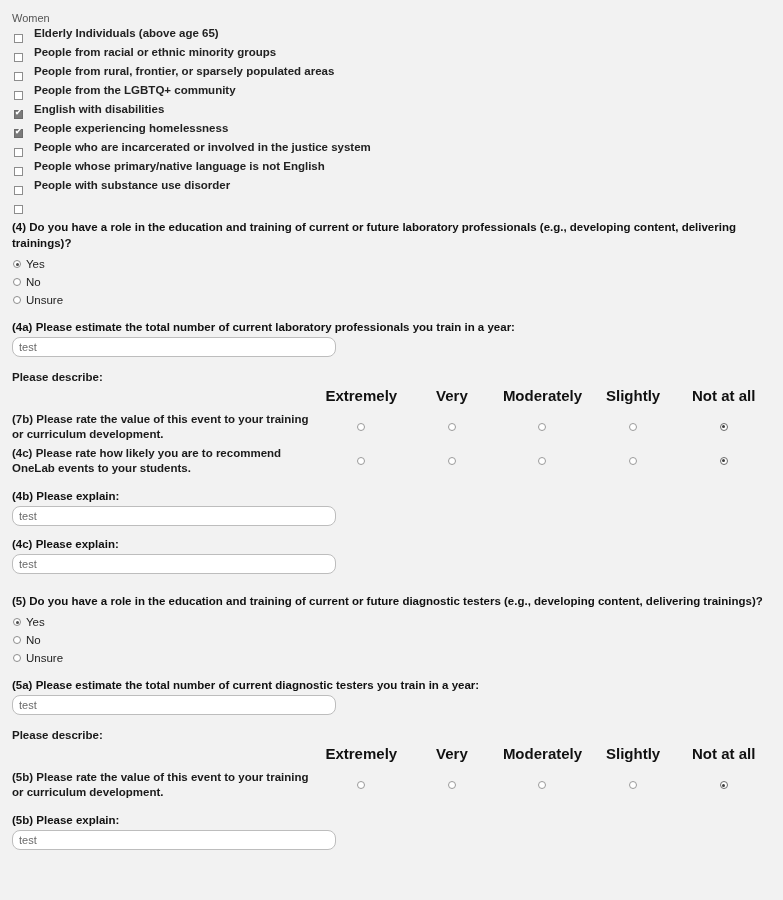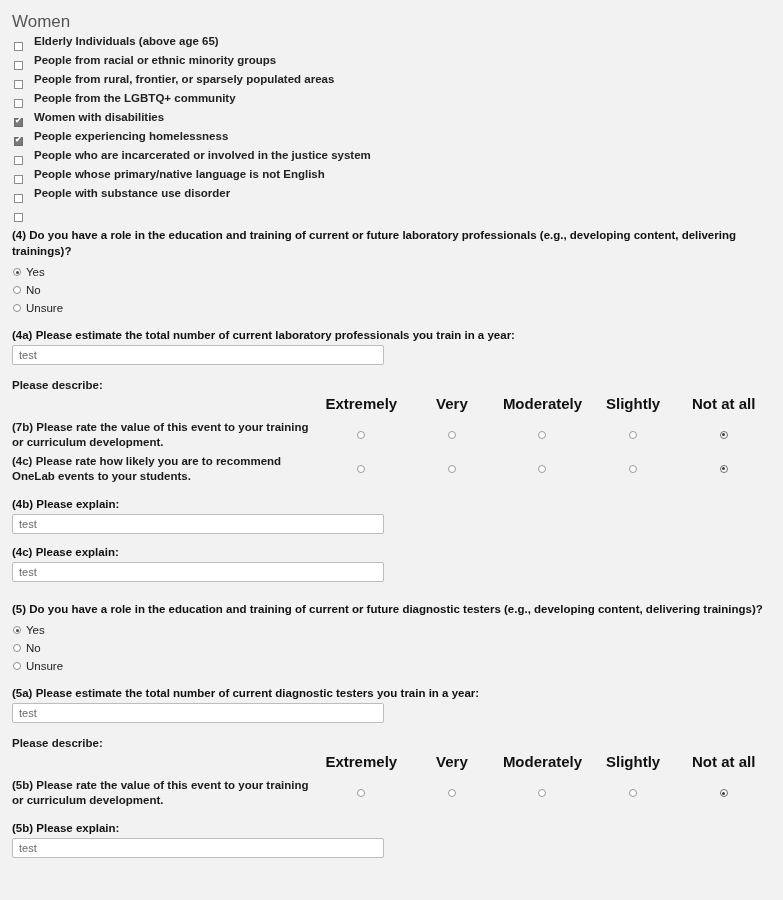--- a/index.html
+++ b/index.html
@@ -20,21 +20,21 @@
     width: 783px;
   }
   .q-title {
     font-weight: bold;
     font-size: 11.5px;
     line-height: 1.35;
     margin: 0 0 4px 0;
     color: #111;
   }
   .subtle-label {
-    font-size: 17px;
+    font-size: 11px;
     color: #555;
     margin: 2px 0 0 0;
   }
   .checkbox-list {
     margin: 0;
     padding: 0;
     list-style: none;
     font-weight: bold;
   }
   .cb-row {
@@ -109,30 +109,30 @@
     color: #222;
   }
   .field-label {
     font-weight: bold;
     font-size: 11.5px;
     margin: 12px 0 4px 0;
     color: #111;
   }
   .text-input {
     display: block;
-    width: 372px;
+    width: 324px;
     height: 20px;
     box-sizing: border-box;
     border: 1px solid #bdbdbd;
     background: #fff;
     font-family: "Liberation Sans", sans-serif;
     font-size: 11px;
     color: #6a6a6a;
     padding: 2px 6px;
-    border-radius: 2px;
+    border-radius: 8px;
   }
   .describe-label {
     font-weight: bold;
     font-size: 11.5px;
     margin: 14px 0 2px 0;
   }
   table.matrix {
     border-collapse: collapse;
     width: 757px;
     table-layout: fixed;
@@ -202,21 +202,21 @@
     <li class="cb-row">
       <span class="cb-box"></span>
       <span class="cb-label">People from rural, frontier, or sparsely populated areas</span>
     </li>
     <li class="cb-row">
       <span class="cb-box"></span>
       <span class="cb-label">People from the LGBTQ+ community</span>
     </li>
     <li class="cb-row">
       <span class="cb-box checked"></span>
-      <span class="cb-label">Women with disabilities</span>
+      <span class="cb-label">English with disabilities</span>
     </li>
     <li class="cb-row">
       <span class="cb-box checked"></span>
       <span class="cb-label">People experiencing homelessness</span>
     </li>
     <li class="cb-row">
       <span class="cb-box"></span>
       <span class="cb-label">People who are incarcerated or involved in the justice system</span>
     </li>
     <li class="cb-row">

